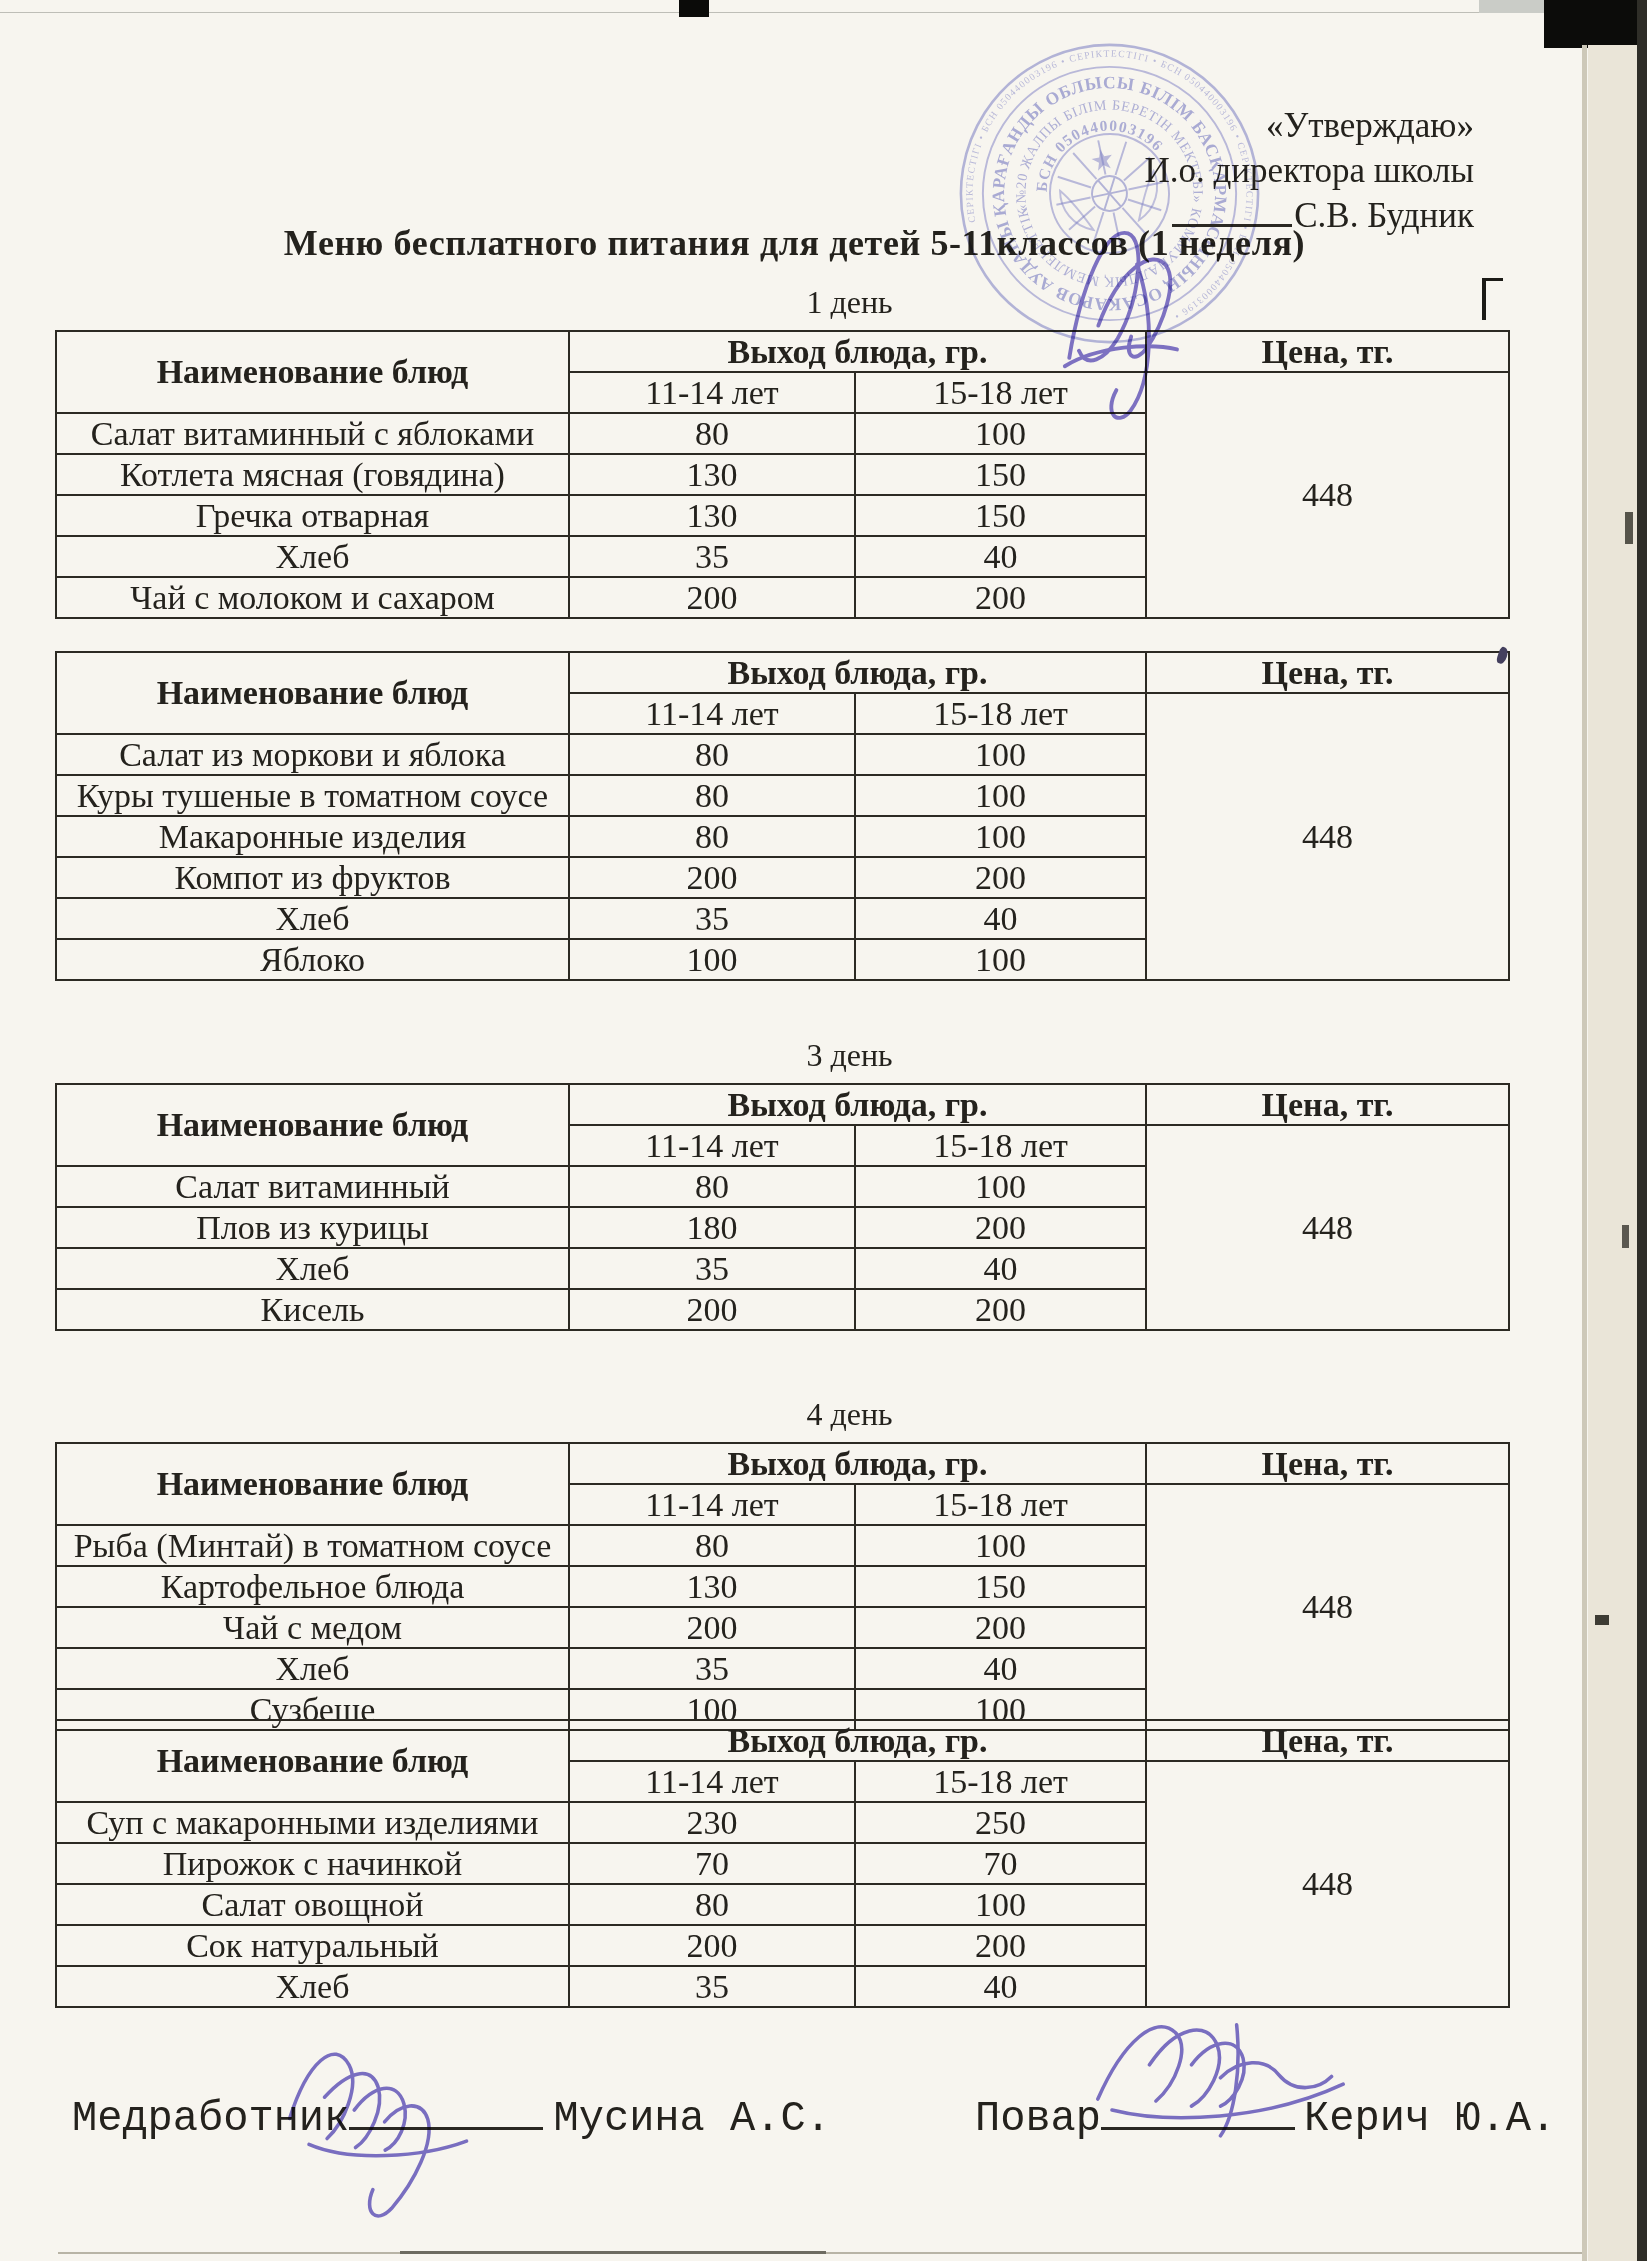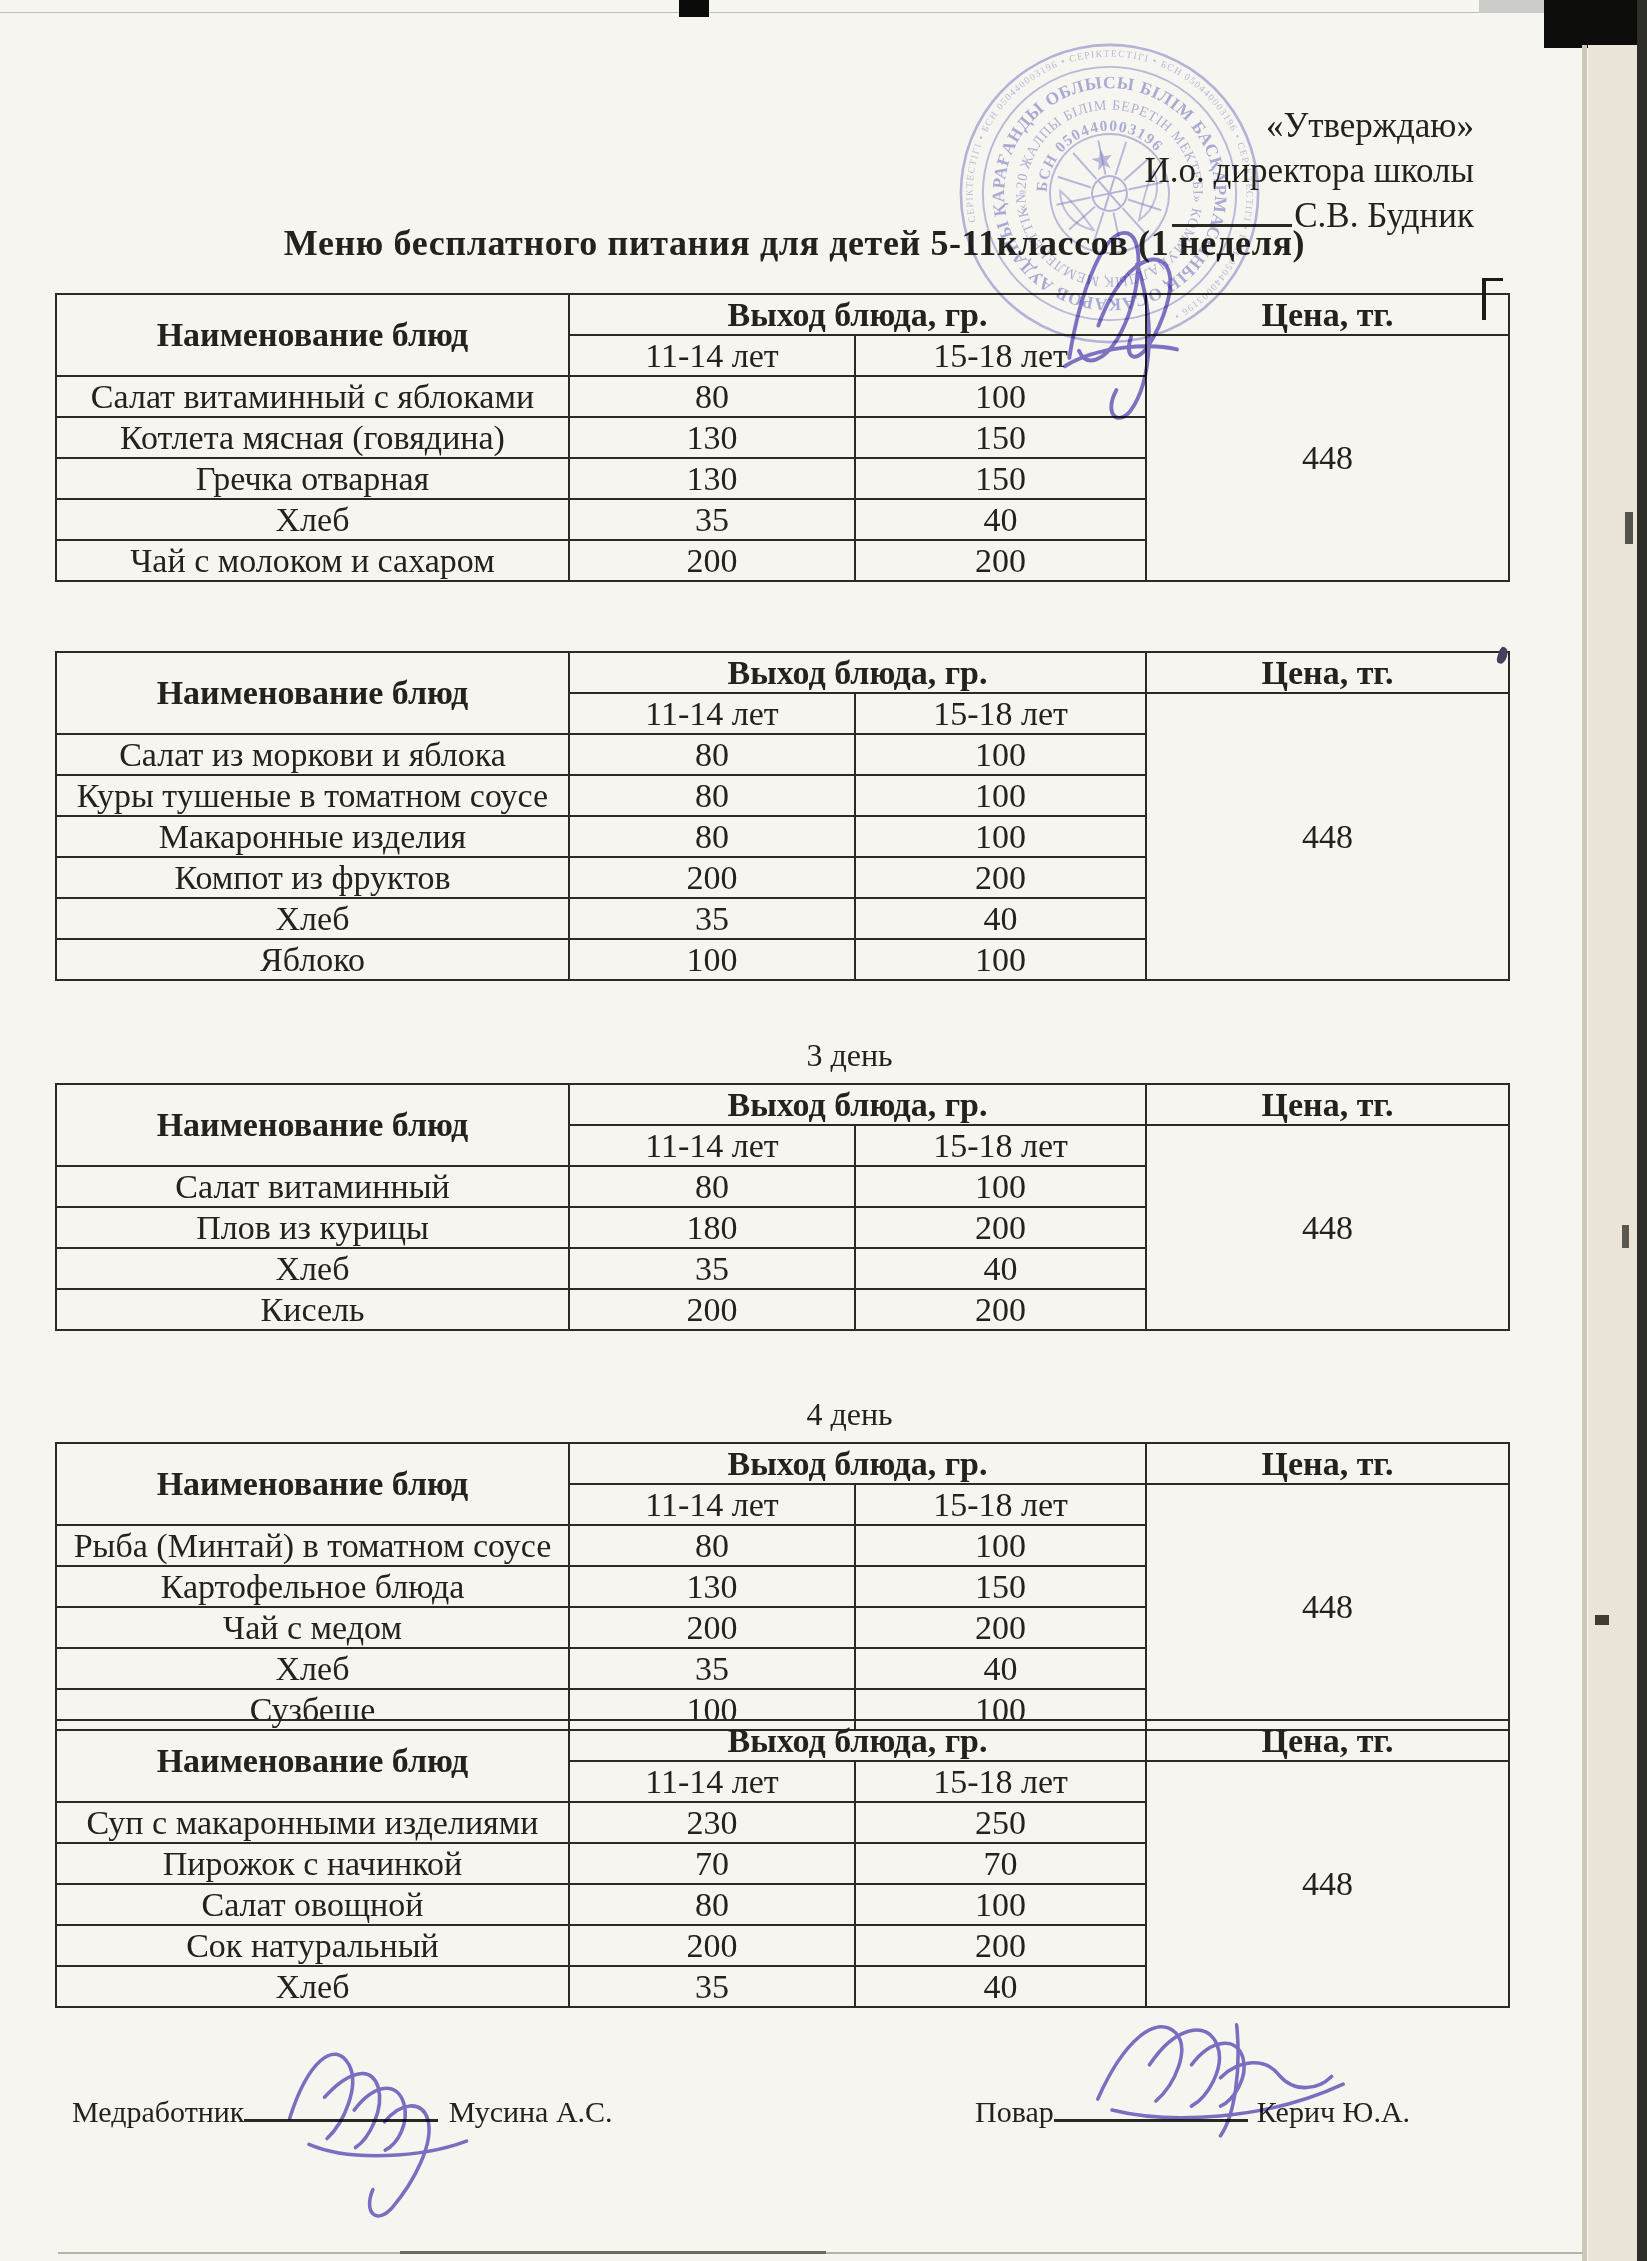--- a/index.html
+++ b/index.html
@@ -31,21 +31,21 @@
   }
   table.menu td{
     border:2.6px solid #2c2a23;text-align:center;vertical-align:middle;
     font-size:34px;padding:0 5.2px;height:39px;line-height:1.05;
     overflow:hidden;white-space:nowrap;
   }
   td.hdr{font-weight:bold;font-size:32px;height:40px;}
   td.sub{font-size:32px;height:37px;}
   td.price-num{vertical-align:top;padding-top:43px;font-size:34px;}
   
-  .footer-item{position:absolute;font-size:30px;z-index:10;white-space:nowrap;}
+  .footer-item{position:absolute;font-size:42px;z-index:10;white-space:nowrap;font-family:Liberation Mono, monospace;}
   .footer-med{left:72px;top:2095px;}
   .footer-cook{left:975px;top:2095px;}
   .f-line{display:inline-block;height:7.8px;border-bottom:3.2px solid #2a2822;}
   .f-line.med{width:194px;margin-right:10.3px;}
   .f-line.cook{width:194px;margin-right:9px;}
   
   .stamp{position:absolute;left:948px;top:32px;width:323px;height:323px;
     z-index:20;mix-blend-mode:multiply;opacity:.72;pointer-events:none;}
   .ink{position:absolute;z-index:21;mix-blend-mode:multiply;pointer-events:none;}
   
@@ -72,20 +72,21 @@
 
 <div class="approval">
   <div>«Утверждаю»</div>
   <div>И.о. директора школы</div>
   <div><span class="sig-line"></span><span>С.В. Будник</span></div>
 </div>
 
 <div class="doc-title">Меню бесплатного питания для детей 5-11классов (1 неделя)</div>
 
 <div class="day day1">
+  <div class="day-label">1 день</div>
   <table class="menu">
     <colgroup>
         <col style="width:513px">
         <col style="width:286px">
         <col style="width:291px">
         <col style="width:363px">
       </colgroup>
     <tbody>
         <tr>
       <td class="hdr" rowspan="2">Наименование блюд</td>

